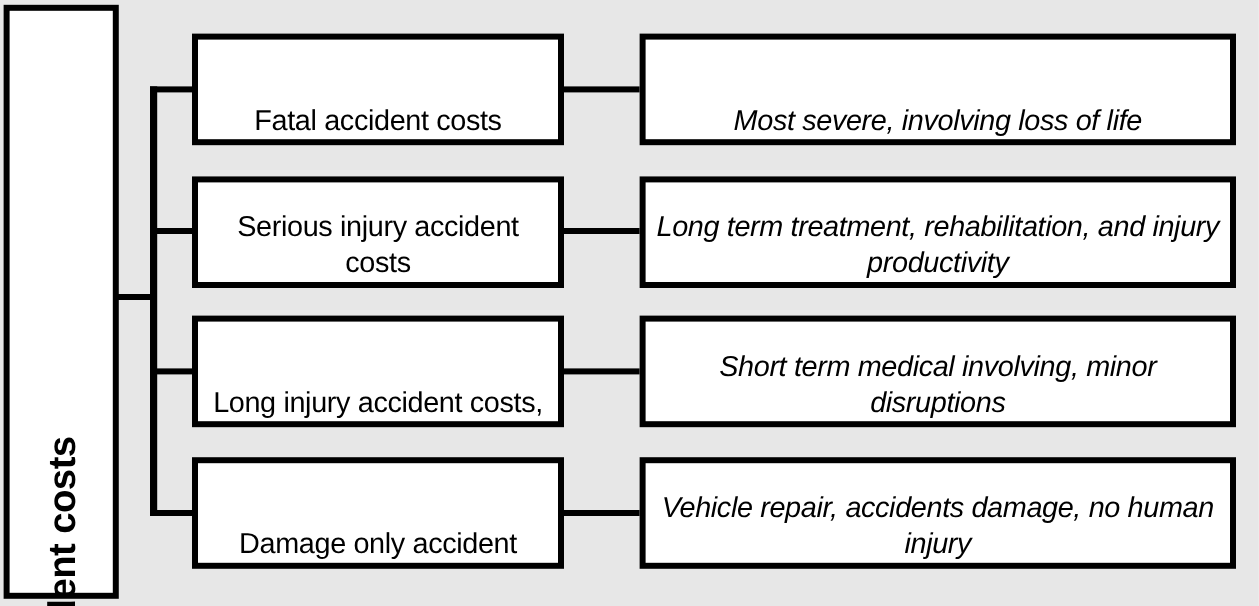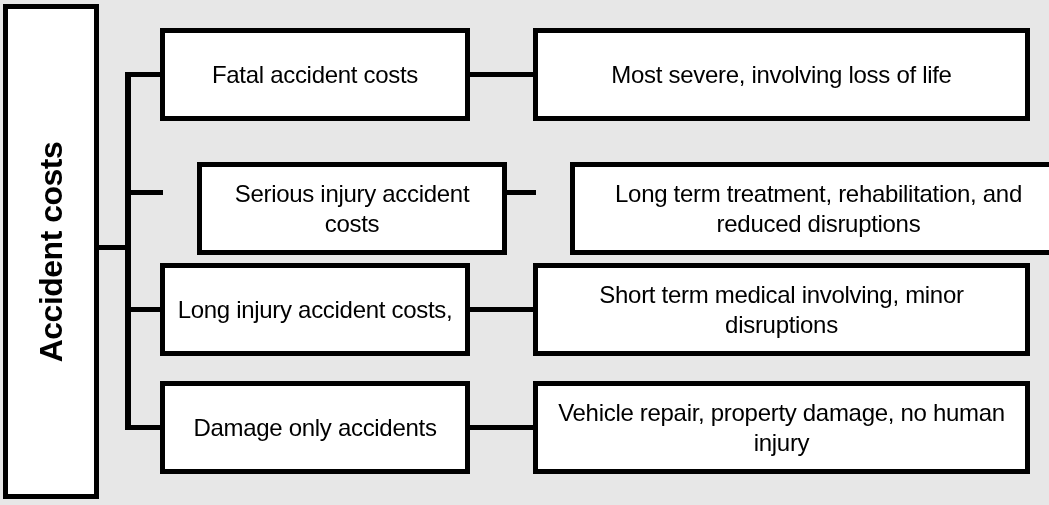--- a/index.html
+++ b/index.html
@@ -11,42 +11,42 @@
     font-family: "Liberation Sans", sans-serif;
     color: #000;
     overflow: hidden;
   }
   .box {
     position: absolute;
     background: #ffffff;
     border: 5px solid #000000;
     box-sizing: border-box;
     display: flex;
-    align-items: center;
+    align-items: flex-end;
     justify-content: center;
     text-align: center;
     font-size: 24px;
     line-height: 1.25;
     letter-spacing: -0.3px;
     padding: 0 5px;
   }
   .root-box {
     left: 3px; top: 4px; width: 96px; height: 495px;
   }
   .root-box .root-label {
     transform: rotate(-90deg);
     white-space: nowrap;
     font-weight: bold;
     font-size: 32px;
     letter-spacing: -0.5px;
   }
   .mid-box  { left: 160px; width: 310px; height: 93px; }
-  .desc-box { left: 533px; width: 497px; height: 93px; }
+  .desc-box { left: 533px; width: 497px; height: 93px; font-style: italic; }
   .row-1 { top: 28px; }
-  .row-2 { top: 162px; margin-left: 37px; }
+  .row-2 { top: 147px; }
   .row-3 { top: 263px; }
   .row-4 { top: 381px; }
   .line { position: absolute; background: #000000; }
   .h-line { height: 5px; }
   .v-line { width: 6px; }
 </style>
 </head>
 <body>
 
 <div class="canvas">
@@ -73,30 +73,30 @@
     <span>Fatal accident costs</span>
   </div>
   <div class="box desc-box row-1">
     <span>Most severe, involving loss of life</span>
   </div>
 
   <div class="box mid-box row-2">
     <span>Serious injury accident costs</span>
   </div>
   <div class="box desc-box row-2">
-    <span>Long term treatment, rehabilitation, and reduced disruptions</span>
+    <span>Long term treatment, rehabilitation, and injury productivity</span>
   </div>
 
   <div class="box mid-box row-3">
     <span>Long injury accident costs,</span>
   </div>
   <div class="box desc-box row-3">
     <span>Short term medical involving, minor disruptions</span>
   </div>
 
   <div class="box mid-box row-4">
-    <span>Damage only accidents</span>
+    <span>Damage only accident</span>
   </div>
   <div class="box desc-box row-4">
-    <span>Vehicle repair, property damage, no human injury</span>
+    <span>Vehicle repair, accidents damage, no human injury</span>
   </div>
 
 </div>
 
 </body></html>

